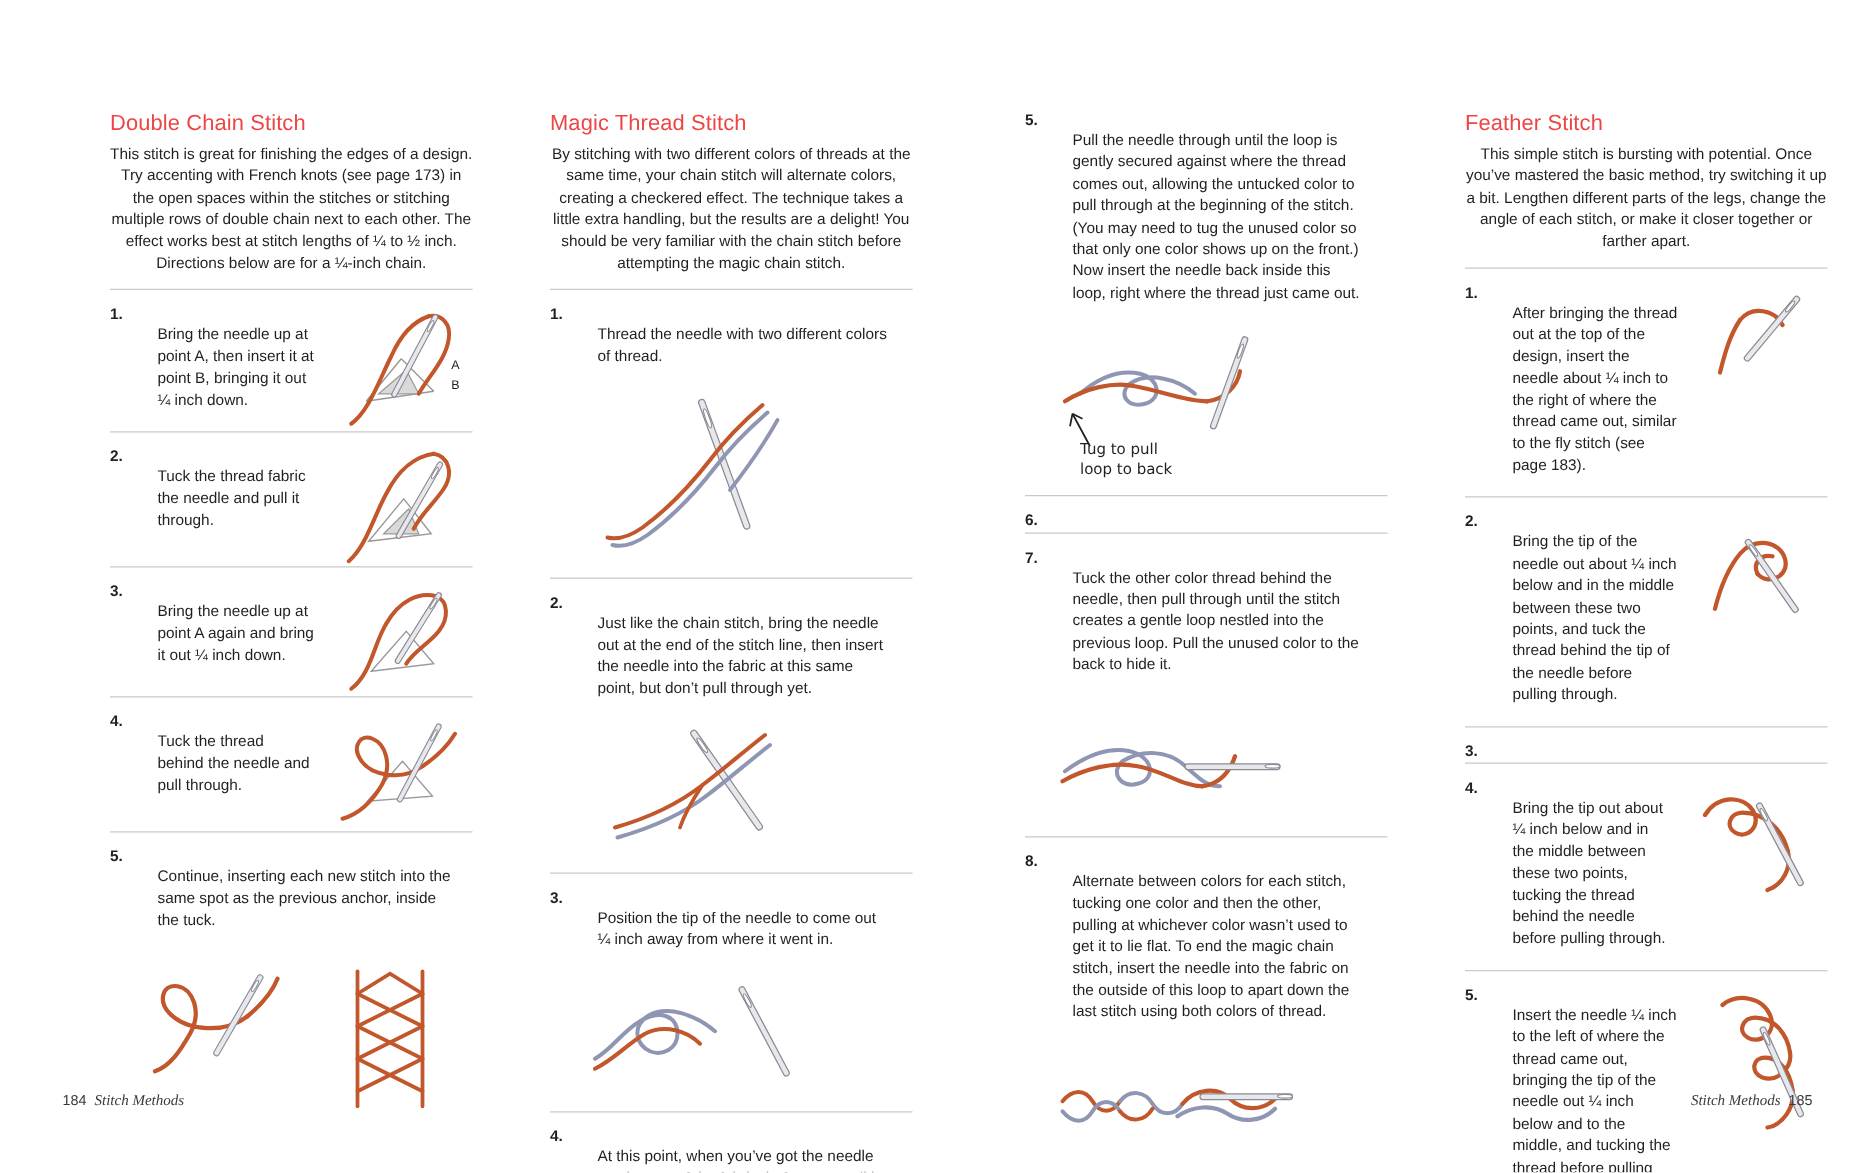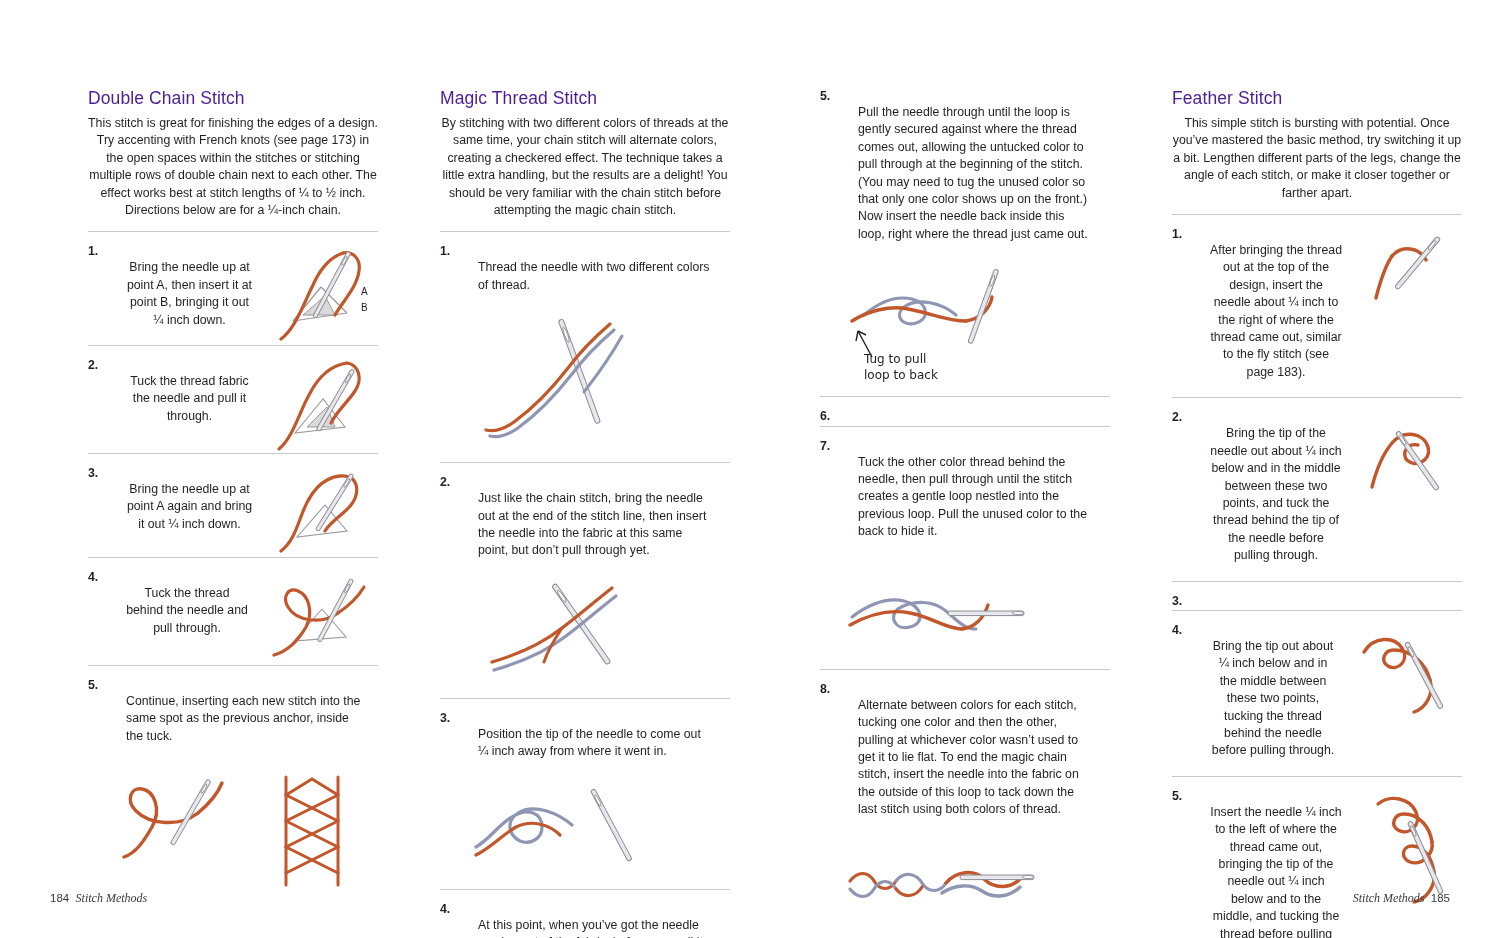--- a/index.html
+++ b/index.html
@@ -32,21 +32,21 @@
     flex: 0 0 290px;
     box-sizing: border-box;
   }
   .gap-inner { flex: 0 0 62px; }
   .gutter { flex: 0 0 90px; }
 
   h2.section-title {
     font-family: "Liberation Sans", sans-serif;
     font-size: 17.5px;
     font-weight: 400;
-    color: #4c1d95;
+    color: #ef4444;
     margin: 0 0 6px 0;
     letter-spacing: 0.1px;
   }
   p.intro {
     font-size: 12.3px;
     line-height: 17.4px;
     margin: 0 0 12px 0;
     color: #231f20;
     text-align: center;
   }
@@ -72,36 +72,35 @@
   .step-body { flex: 1 1 auto; }
   .step-text {
     font-size: 12.3px;
     line-height: 17.4px;
     margin: 16px;
   }
   .step-inner {
     display: flex;
     align-items: flex-start;
     gap: 4px;
-    text-align: center;
   }
   .step-inner .txt { flex: 1 1 auto; }
   .fig {
     position: relative;
     flex: 0 0 auto;
   }
   .fig svg { display: block; }
   .fig-block {
     margin: 6px 0 12px 0;
   }
 
   
   .folio {
     position: absolute;
-    bottom: 32px;
+    bottom: 50px;
     font-size: 11.5px;
     color: #3a3a3a;
   }
   .folio .num { font-family: "Liberation Sans", sans-serif; }
   .folio .lbl { font-family: "Liberation Serif", serif; font-style: italic; font-size: 12px; }
   .folio.left { left: 50px; }
   .folio.right { right: 50px; }
 
   .handwrite {
     font-family: "DejaVu Sans", sans-serif;
@@ -370,21 +369,21 @@
                 <rect x="106" y="54" width="76" height="4.6" rx="2.2" fill="#e8e8ec" stroke="#8a8a94" stroke-width="1"></rect>
                 <ellipse cx="176" cy="56" rx="6" ry="1.5" fill="#ffffff" stroke="#8a8a94" stroke-width="0.9"></ellipse>
               </svg>
             </div>
           </div>
         </li>
 
         <li class="step">
           <div class="step-num">8.</div>
           <div class="step-body">
-            <p class="step-text">Alternate between colors for each stitch, tucking one color and then the other, pulling at whichever color wasn’t used to get it to lie flat. To end the magic chain stitch, insert the needle into the fabric on the outside of this loop to tack down the last stitch using both colors of thread.</p>
+            <p class="step-text">Alternate between colors for each stitch, tucking one color and then the other, pulling at whichever color wasn’t used to get it to lie flat. To end the magic chain stitch, insert the needle into the fabric on the outside of this loop to apart down the last stitch using both colors of thread.</p>
             <div class="fig fig-block">
               <svg width="250" height="80" viewBox="0 0 250 80">
                 <g stroke-linecap="round" fill="none">
                   <path d="M8 46 C16 36 26 36 32 46 C38 56 48 56 54 46" stroke="#c1572b" stroke-width="3.2"></path>
                   <path d="M8 54 C16 64 26 64 32 54 C38 44 48 44 54 54" stroke="#8f96b3" stroke-width="3.2"></path>
                   <path d="M54 46 C62 36 74 38 80 48 C86 58 98 58 104 48" stroke="#8f96b3" stroke-width="3.2"></path>
                   <path d="M54 54 C62 64 74 62 80 52" stroke="#c1572b" stroke-width="3.2"></path>
                   <path d="M104 48 C114 36 132 34 142 44 C152 54 168 54 178 44" stroke="#c1572b" stroke-width="3.4"></path>
                   <path d="M100 58 C112 50 128 48 140 56 C152 64 168 62 178 52" stroke="#8f96b3" stroke-width="3.4"></path>
                 </g>

